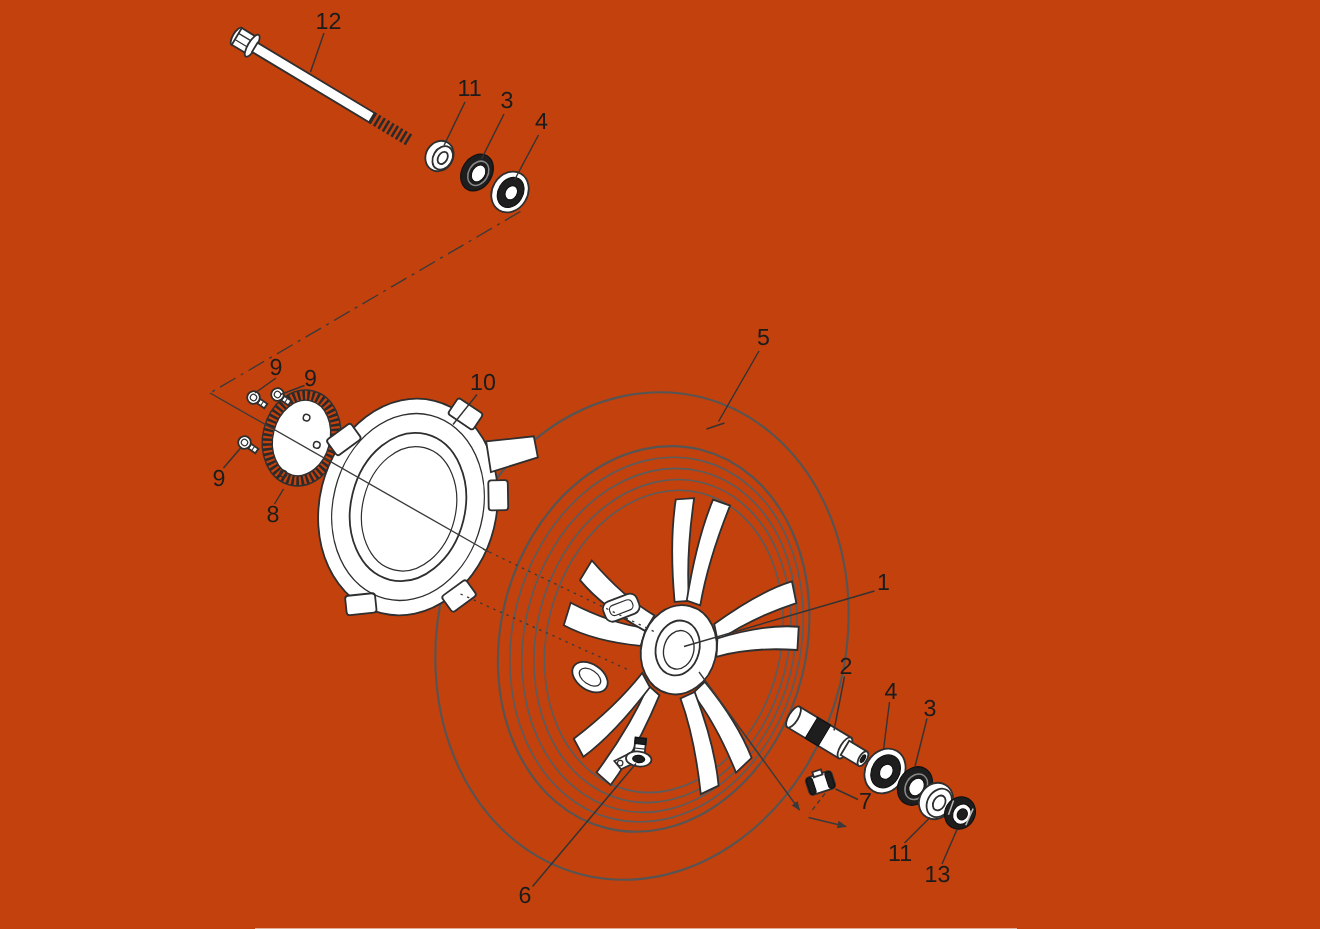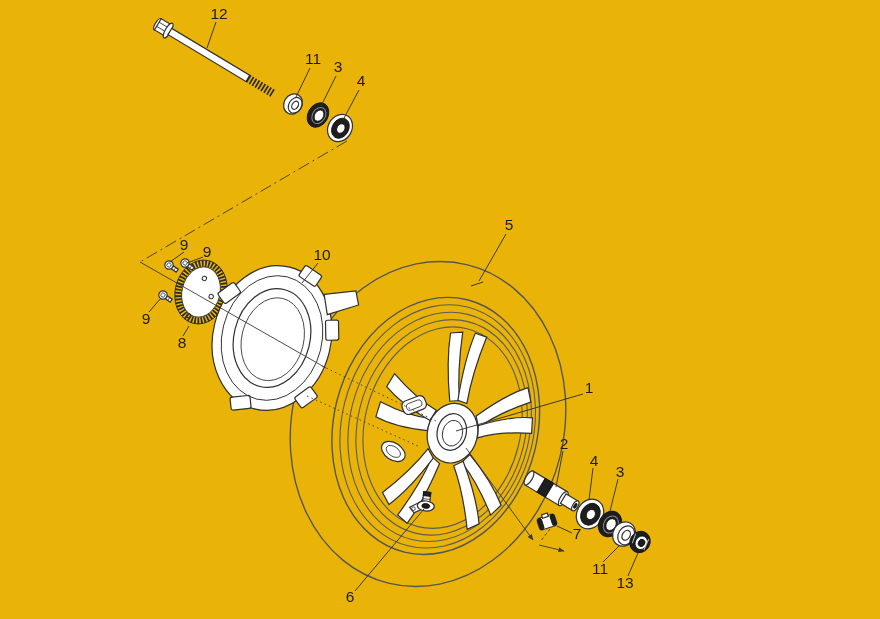--- a/index.html
+++ b/index.html
@@ -1,16 +1,16 @@
 <!DOCTYPE html>
 <html><head>
 <meta charset="utf-8">
 <style>
   html,body{margin:0;padding:0;background:#fff;}
-  #stage{position:relative;width:880px;height:619px;background:#eab308;overflow:hidden;
+  #stage{position:relative;width:880px;height:619px;background:#c2410c;overflow:hidden;
          font-family:"Liberation Sans", sans-serif;}
   svg{position:absolute;left:0;top:0;}
   .callout{font-family:"Liberation Sans", sans-serif;font-size:15.5px;fill:#1c1c1c;
            text-anchor:middle;}
   .ln{stroke:#3a3a3a;stroke-width:0.9;fill:none;}
   .part{stroke:#2f2f2f;stroke-width:1.2;fill:#ffffff;}
   .dark{fill:#1e1e1e;stroke:#111;stroke-width:0.8;}
   .tire{stroke:#555;stroke-width:1.4;fill:none;}
   .rim{stroke:#5c5c5c;stroke-width:1.1;fill:none;}
 </style>

